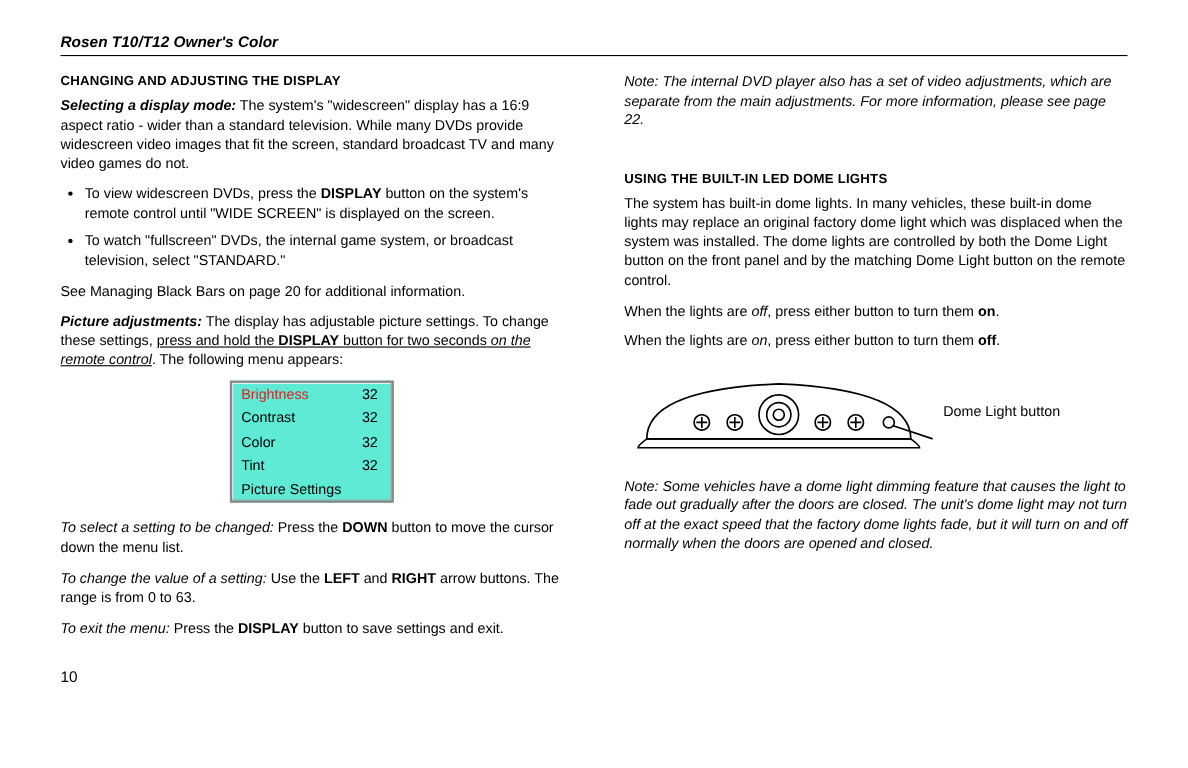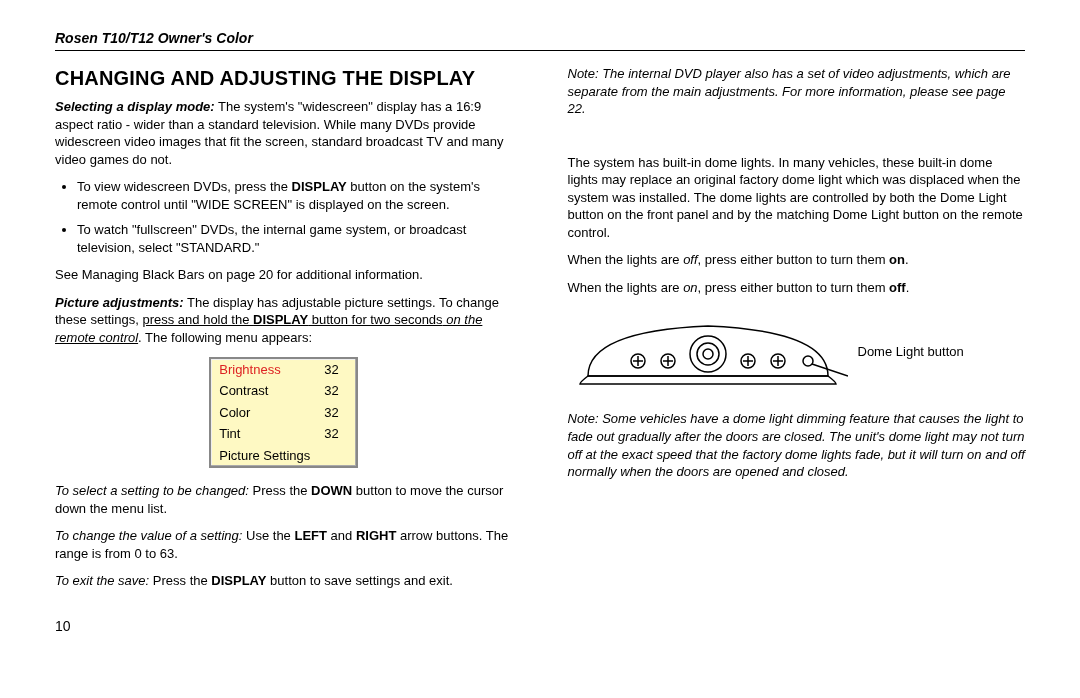--- a/index.html
+++ b/index.html
@@ -1,30 +1,30 @@
 <!DOCTYPE html>
 <html><head>
 <meta charset="utf-8">
 <style>
 body{margin:0;background:#fff;font-family:Arial,Helvetica,sans-serif;color:#000;width:1080px;height:698px;box-sizing:border-box;padding:30px 55px 20px}
 .header{font-weight:bold;font-style:italic;font-size:14px;padding-bottom:4px;border-bottom:1.5px solid #000;margin-bottom:14px}
 .cols{display:flex;gap:55px}
 .col{flex:1;font-size:13px;line-height:1.35}
-h2{font-family:Arial,Helvetica,sans-serif;font-size:20px;font-weight:bold;margin:0 0 6px;letter-spacing:.2px}
+h2{font-family:Arial,Helvetica,sans-serif;font-size:12px;font-weight:bold;margin:0 0 6px;letter-spacing:.2px}
 p{margin:0 0 10px}
 .bi{font-weight:bold;font-style:italic}
 ul{margin:4px 0 10px;padding-left:22px}
 li{margin-bottom:8px}
 .ul{text-decoration:underline}
 .italic{font-style:italic}
 .menu-wrap{display:flex;justify-content:center;margin:10px 0 14px}
-.menu{border:2px solid #888;background:#fef9c3;font-size:13px;box-shadow:inset -1px -1px 0 #aaa,inset 1px 1px 0 #eee}
+.menu{border:2px solid #888;background:#5eead4;font-size:13px;box-shadow:inset -1px -1px 0 #aaa,inset 1px 1px 0 #eee}
 .menu-row{display:flex;padding:2px 8px}
 .menu-row>.lbl{width:105px}
-.menu-row>.val{width:24px;text-align:left}
+.menu-row>.val{width:24px;text-align:center}
 .menu-row.sel .lbl{color:#d22}
 .menu-row.nb{border-top:1px solid #bbb}
 .diagram-wrap{display:flex;align-items:center;gap:10px;margin:8px 0 14px}
 .callout{font-size:13px;line-height:1.2}
 .pnum{font-size:14px;margin-top:18px}
 svg .st{stroke:#000;fill:none;stroke-width:1.5}
 </style>
 </head>
 <body>
 
@@ -61,26 +61,27 @@
           </div>
           <div class="menu-row">
             <span class="lbl">Picture Settings</span>
             <span class="val"></span>
           </div>
         </div>
     </div>
 
     <p><span class="italic">To select a setting to be changed:</span><span> Press the </span><b>DOWN</b><span> button to move the cursor down the menu list.</span></p>
     <p><span class="italic">To change the value of a setting:</span><span> Use the </span><b>LEFT</b><span> and </span><b>RIGHT</b><span> arrow buttons. The range is from 0 to 63.</span></p>
-    <p><span class="italic">To exit the save:</span><span> Press the </span><b>DISPLAY</b><span> button to save settings and exit.</span></p>
+    <p><span class="italic">To exit the menu:</span><span> Press the </span><b>DISPLAY</b><span> button to save settings and exit.</span></p>
   </div>
 
   <div class="col">
     <p class="italic">Note: The internal DVD player also has a set of video adjustments, which are separate from the main adjustments. For more information, please see page 22.</p>
     <div style="height:26px"></div>
+    <h2>USING THE BUILT-IN LED DOME LIGHTS</h2>
     <p>The system has built-in dome lights. In many vehicles, these built-in dome lights may replace an original factory dome light which was displaced when the system was installed. The dome lights are controlled by both the Dome Light button on the front panel and by the matching Dome Light button on the remote control.</p>
     <p><span>When the lights are </span><i>off</i><span>, press either button to turn them </span><b>on</b><span>.</span></p>
     <p><span>When the lights are </span><i>on</i><span>, press either button to turn them </span><b>off</b><span>.</span></p>
 
     <div class="diagram-wrap">
       <svg width="280" height="90" viewBox="0 0 280 90">
         <path class="st" d="M20 70 Q20 25 140 20 Q260 25 260 70 Z"></path>
         <path class="st" d="M12 78 Q12 76 20 70 L260 70 Q268 76 268 78 Z" fill="#fff"></path>
         <circle class="st" cx="140" cy="48" r="18"></circle>
         <circle class="st" cx="140" cy="48" r="11"></circle>

